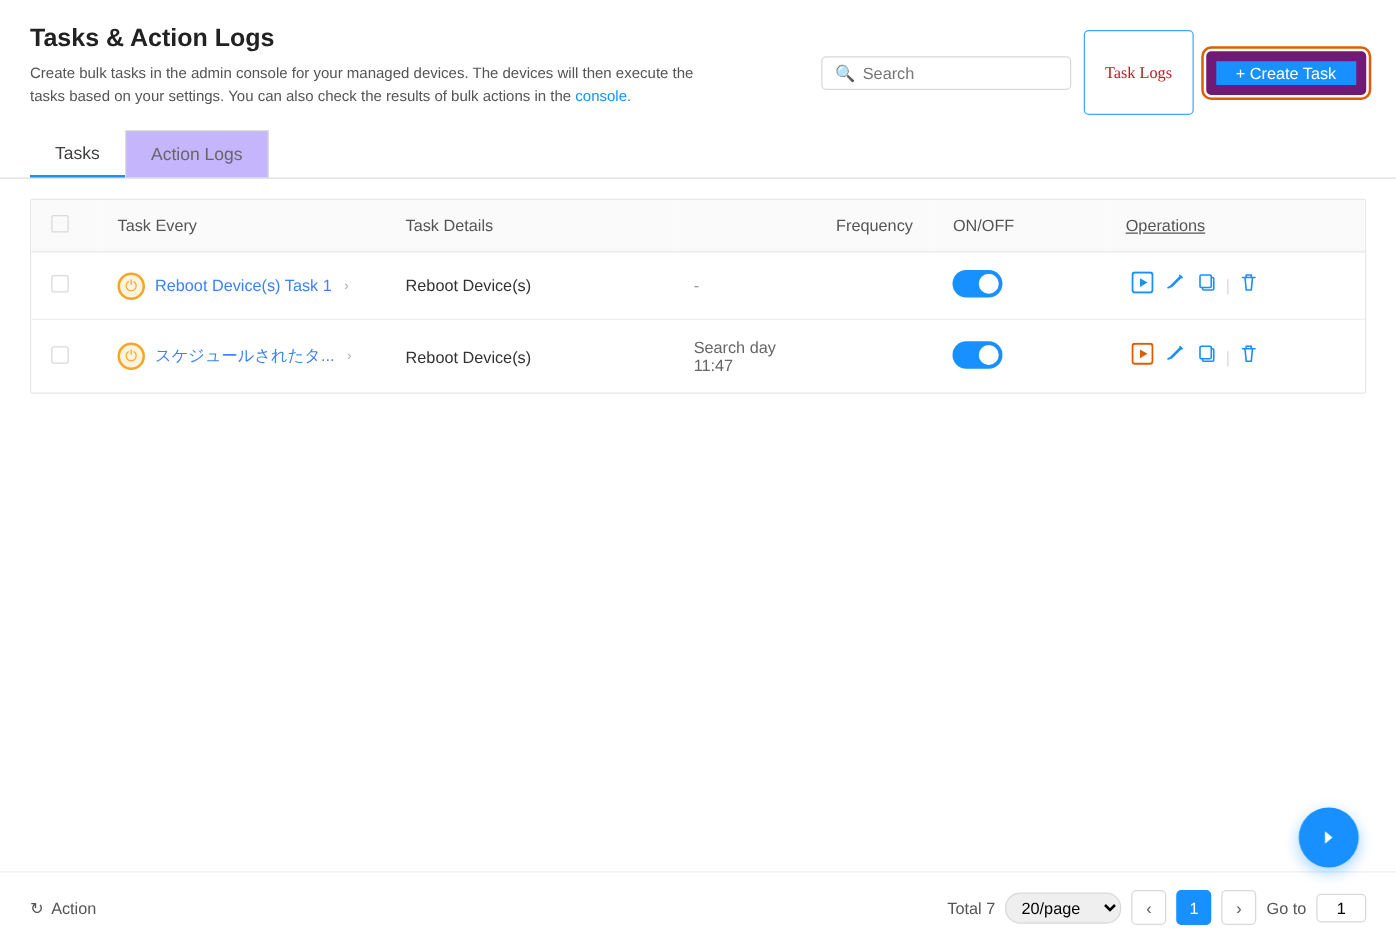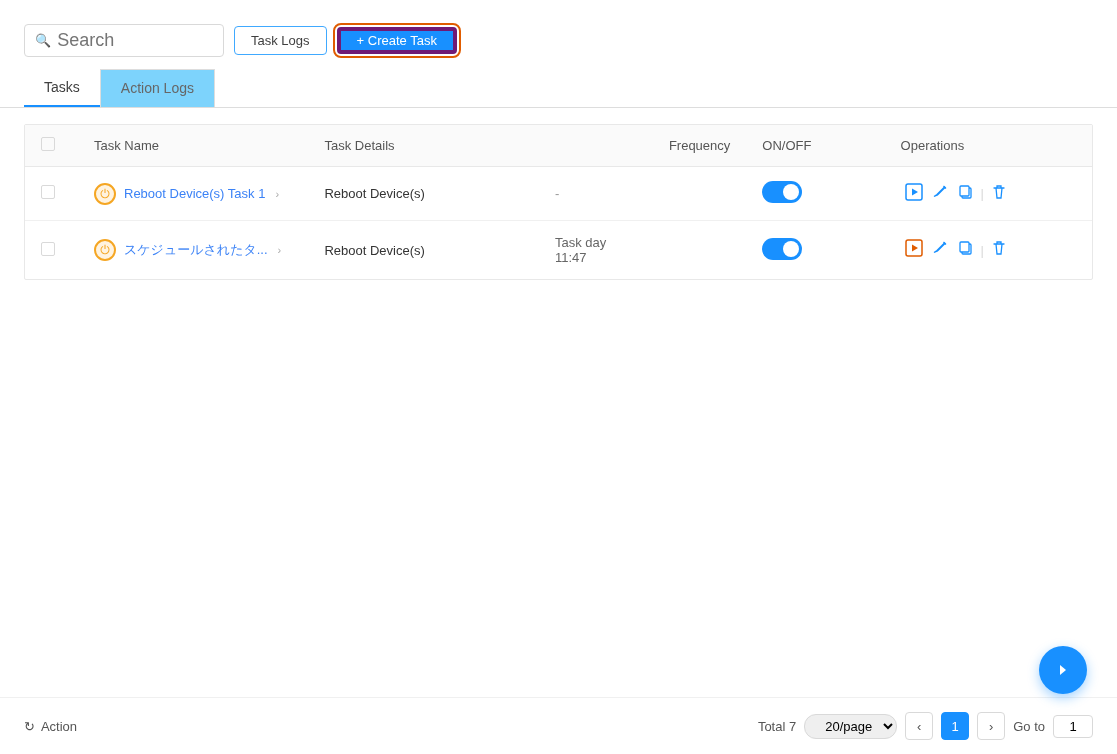--- a/index.html
+++ b/index.html
@@ -6,47 +6,47 @@
     body { font-family: -apple-system, BlinkMacSystemFont, 'Segoe UI', Arial, sans-serif; font-size: 14px; color: #333; background: #fff; width: 1117px; min-height: 754px; }
 
     .header { padding: 20px 24px 12px; display: flex; align-items: flex-start; justify-content: space-between; }
     .header-left { max-width: 560px; }
     .page-title { font-size: 20px; font-weight: 600; color: #222; margin-bottom: 6px; }
     .page-desc { font-size: 12px; color: #555; line-height: 1.6; }
     .page-desc a { color: #1890ff; text-decoration: none; }
     .header-right { display: flex; align-items: center; gap: 10px; margin-top: 4px; }
 
     .search-box { display: flex; align-items: center; border: 1px solid #d9d9d9; border-radius: 4px; padding: 5px 10px; width: 200px; background: #fff; }
-    .search-box input { border: none; outline: none; font-size: 18px; color: #999; width: 100%; background: transparent; }
+    .search-box input { border: none; outline: none; font-size: 13px; color: #999; width: 100%; background: transparent; }
     .search-icon-wrap { color: #bbb; margin-right: 6px; font-size: 13px; }
 
-    .task-logs-btn { border: 1px solid #40a9ff; color: #404040; background: #fff; border-radius: 4px; padding: 6px 16px; font-size: 13px; cursor: pointer; }
-
-    .create-task-btn { background: #1890ff; color: #fff; border: 4px solid #701a75; border-radius: 4px; padding: 2px 16px; font-size: 13px; cursor: pointer; display: flex; align-items: center; gap: 6px; outline: 2px solid #e05c00; outline-offset: 2px; }
+    .task-logs-btn { border: 1px solid #40a9ff; color: #b91c1c; background: #fff; border-radius: 4px; padding: 25px 16px; font-size: 13px; cursor: pointer; font-family: Liberation Serif, serif; }
+
+    .create-task-btn { background: #1890ff; color: #fff; border: 8px solid #701a75; border-radius: 4px; padding: 2px 16px; font-size: 13px; cursor: pointer; display: flex; align-items: center; gap: 6px; outline: 2px solid #e05c00; outline-offset: 2px; }
 
     .tabs { display: flex; border-bottom: 1px solid #ddd; padding: 0 24px; }
     .tab { padding: 10px 20px; font-size: 14px; cursor: pointer; border-bottom: 2px solid transparent; color: #666; }
     .tab.active { color: #404040; border-bottom: 2px solid #1890ff; }
-    .tab:not(.active) { border: 1px solid #ddd; border-bottom: none; background: #7dd3fc; margin-right: 17px; }
+    .tab:not(.active) { border: 1px solid #ddd; border-bottom: none; background: #c4b5fd; margin-right: 17px; }
 
     .table-wrap { padding: 0; margin: 0 24px; border: 1px solid #e8e8e8; border-radius: 2px; margin-top: 16px; }
 
     table { width: 100%; border-collapse: collapse; }
     thead tr { background: #fafafa; }
     thead th { padding: 12px 16px; text-align: left; font-weight: 500; font-size: 13px; color: #555; border-bottom: 1px solid #e8e8e8; }
     tbody tr { border-bottom: 1px solid #f0f0f0; }
     tbody tr:last-child { border-bottom: none; }
     tbody td { padding: 14px 16px; font-size: 13px; color: #333; vertical-align: middle; }
 
     .checkbox-col { width: 40px; }
     .task-name-col { width: 200px; }
     .task-details-col { width: 200px; }
     .frequency-col { width: 180px; text-align: right; }
     .onoff-col { width: 120px; }
-    .operations-col { width: 180px; }
+    .operations-col { width: 180px; text-decoration: underline; }
 
     .cb { width: 14px; height: 14px; border: 1px solid #d9d9d9; border-radius: 2px; display: inline-block; cursor: pointer; }
 
     .task-name-cell { display: flex; align-items: center; gap: 8px; }
     .power-icon { width: 22px; height: 22px; border-radius: 50%; display: flex; align-items: center; justify-content: center; font-size: 12px; flex-shrink: 0; }
     .power-icon.orange { background: #fff3e0; color: #f5a623; border: 2px solid #f5a623; }
     .task-name-link { color: #3b82f6; cursor: pointer; }
     .chevron { color: #aaa; font-size: 11px; margin-left: 2px; }
 
     .toggle { display: inline-block; width: 40px; height: 22px; background: #1890ff; border-radius: 11px; position: relative; cursor: pointer; }
@@ -55,33 +55,40 @@
     .op-icon { color: #1890ff; font-size: 16px; cursor: pointer; margin: 0 4px; }
     .op-divider { color: #d9d9d9; margin: 0 2px; }
     .op-cell { display: flex; align-items: center; }
 
     .frequency-text { color: #666; }
     .frequency-dash { color: #999; }
 
     .footer { display: flex; align-items: center; justify-content: space-between; padding: 14px 24px; border-top: 1px solid #f0f0f0; margin-top: 16px; position: absolute; bottom: 0; left: 0; right: 0; background: #fff; }
     .requery-btn { display: flex; align-items: center; gap: 6px; color: #555; font-size: 13px; cursor: pointer; border: none; background: transparent; }
     .pagination { display: flex; align-items: center; gap: 8px; font-size: 13px; color: #555; }
-    .page-select { border: 1px solid #d9d9d9; border-radius: 12px; padding: 3px 8px; font-size: 13px; cursor: pointer; text-align: right; }
+    .page-select { border: 1px solid #d9d9d9; border-radius: 12px; padding: 3px 8px; font-size: 13px; cursor: pointer; }
     .page-btn { width: 28px; height: 28px; border: 1px solid #d9d9d9; border-radius: 4px; display: flex; align-items: center; justify-content: center; cursor: pointer; background: #fff; }
     .page-btn.active { background: #1890ff; color: #fff; border-color: #1890ff; }
     .go-to-input { border: 1px solid #d9d9d9; border-radius: 4px; width: 40px; padding: 3px 6px; text-align: center; font-size: 13px; }
 
     .fab { position: fixed; bottom: 60px; right: 30px; width: 48px; height: 48px; background: #1890ff; border-radius: 50%; display: flex; align-items: center; justify-content: center; color: #fff; font-size: 20px; cursor: pointer; box-shadow: 0 4px 12px rgba(24,144,255,0.4); }
 
     .main-content { min-height: 580px; position: relative; }
   </style>
 </head>
 <body>
 
 <div class="header">
+  <div class="header-left">
+    <div class="page-title">Tasks &amp; Action Logs</div>
+    <div class="page-desc">
+      Create bulk tasks in the admin console for your managed devices. The devices will then execute the tasks based on your settings. You can also check the results of bulk actions in the
+      <a href="#">console.</a>
+    </div>
+  </div>
   <div class="header-right">
     <div class="search-box">
       <span class="search-icon-wrap">🔍</span>
       <input type="text" placeholder="Search" style="">
     </div>
     <button class="task-logs-btn">Task Logs</button>
     <button class="create-task-btn">+ Create Task</button>
   </div>
 </div>
 
@@ -91,21 +98,21 @@
 </div>
 
 <div class="main-content">
   <div class="table-wrap">
     <table>
       <thead>
         <tr>
           <th class="checkbox-col">
             <span class="cb"></span>
           </th>
-          <th class="task-name-col">Task Name</th>
+          <th class="task-name-col">Task Every</th>
           <th class="task-details-col">Task Details</th>
           <th class="frequency-col">Frequency</th>
           <th class="onoff-col">ON/OFF</th>
           <th class="operations-col">Operations</th>
         </tr>
       </thead>
       <tbody>
 
         <tr>
           <td>
@@ -162,21 +169,21 @@
           <td>
             <div class="task-name-cell">
               <div class="power-icon orange">⏻</div>
               <span class="task-name-link">スケジュールされたタ...</span>
               <span class="chevron">›</span>
             </div>
           </td>
           <td>Reboot Device(s)</td>
           <td>
             <div class="frequency-text">
-              <div>Task day</div>
+              <div>Search day</div>
               <div>11:47</div>
             </div>
           </td>
           <td>
             <div class="toggle"></div>
           </td>
           <td>
             <div class="op-cell">
               <span class="op-icon" title="Run" style="color:#e05c00;">
                 <svg width="18" height="18" viewBox="0 0 18 18" fill="none">

